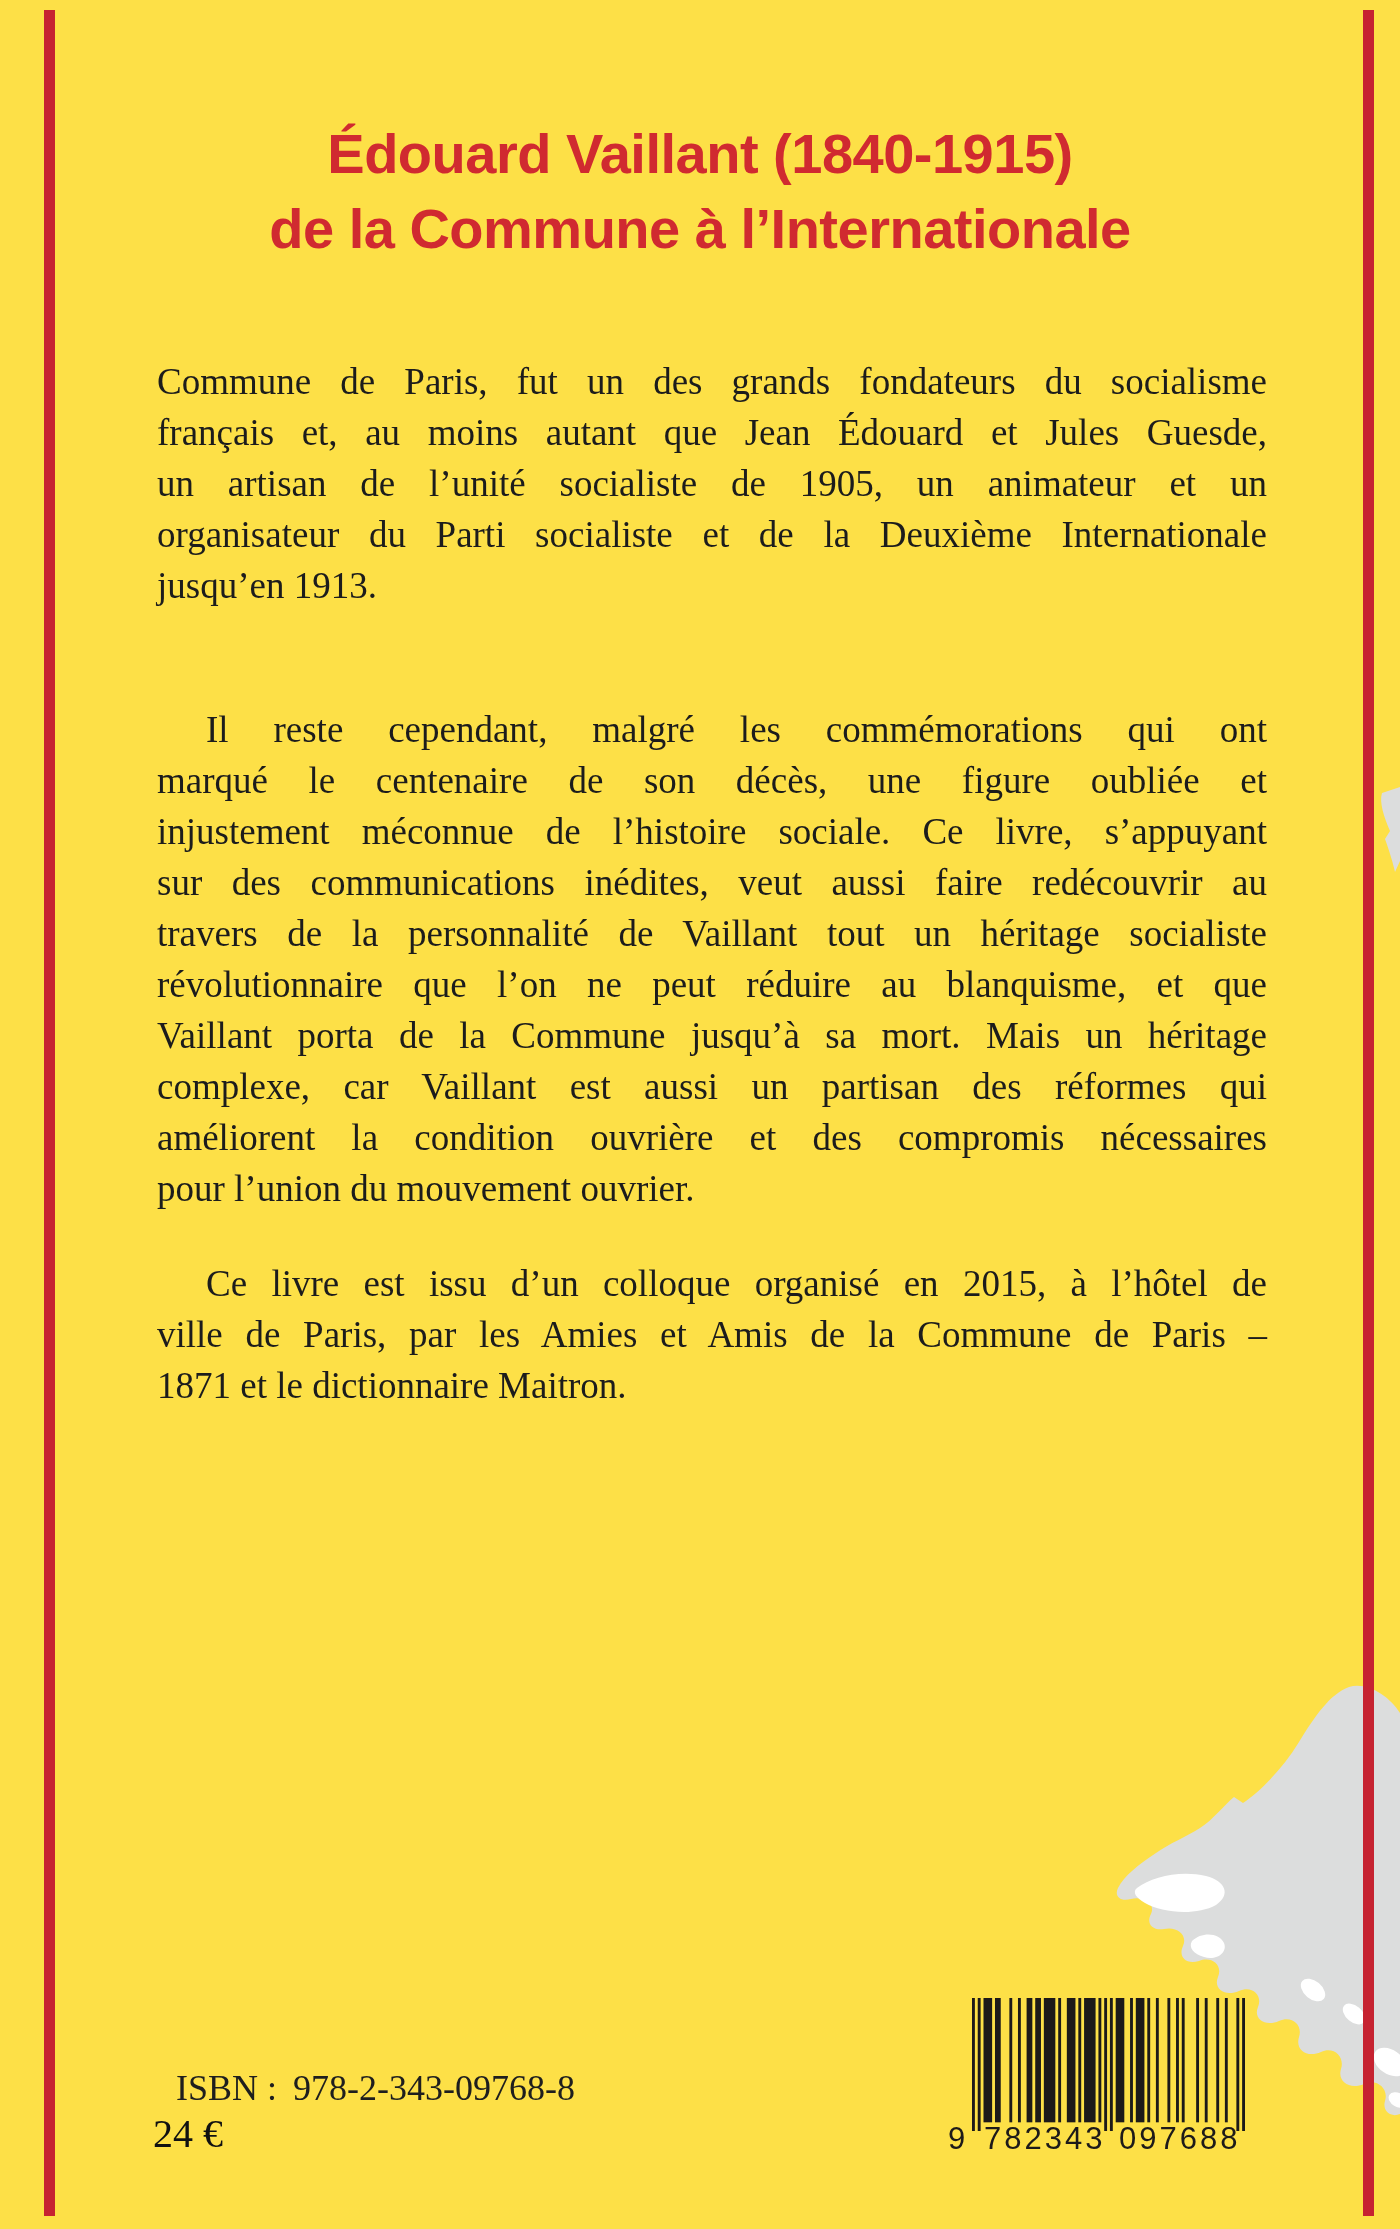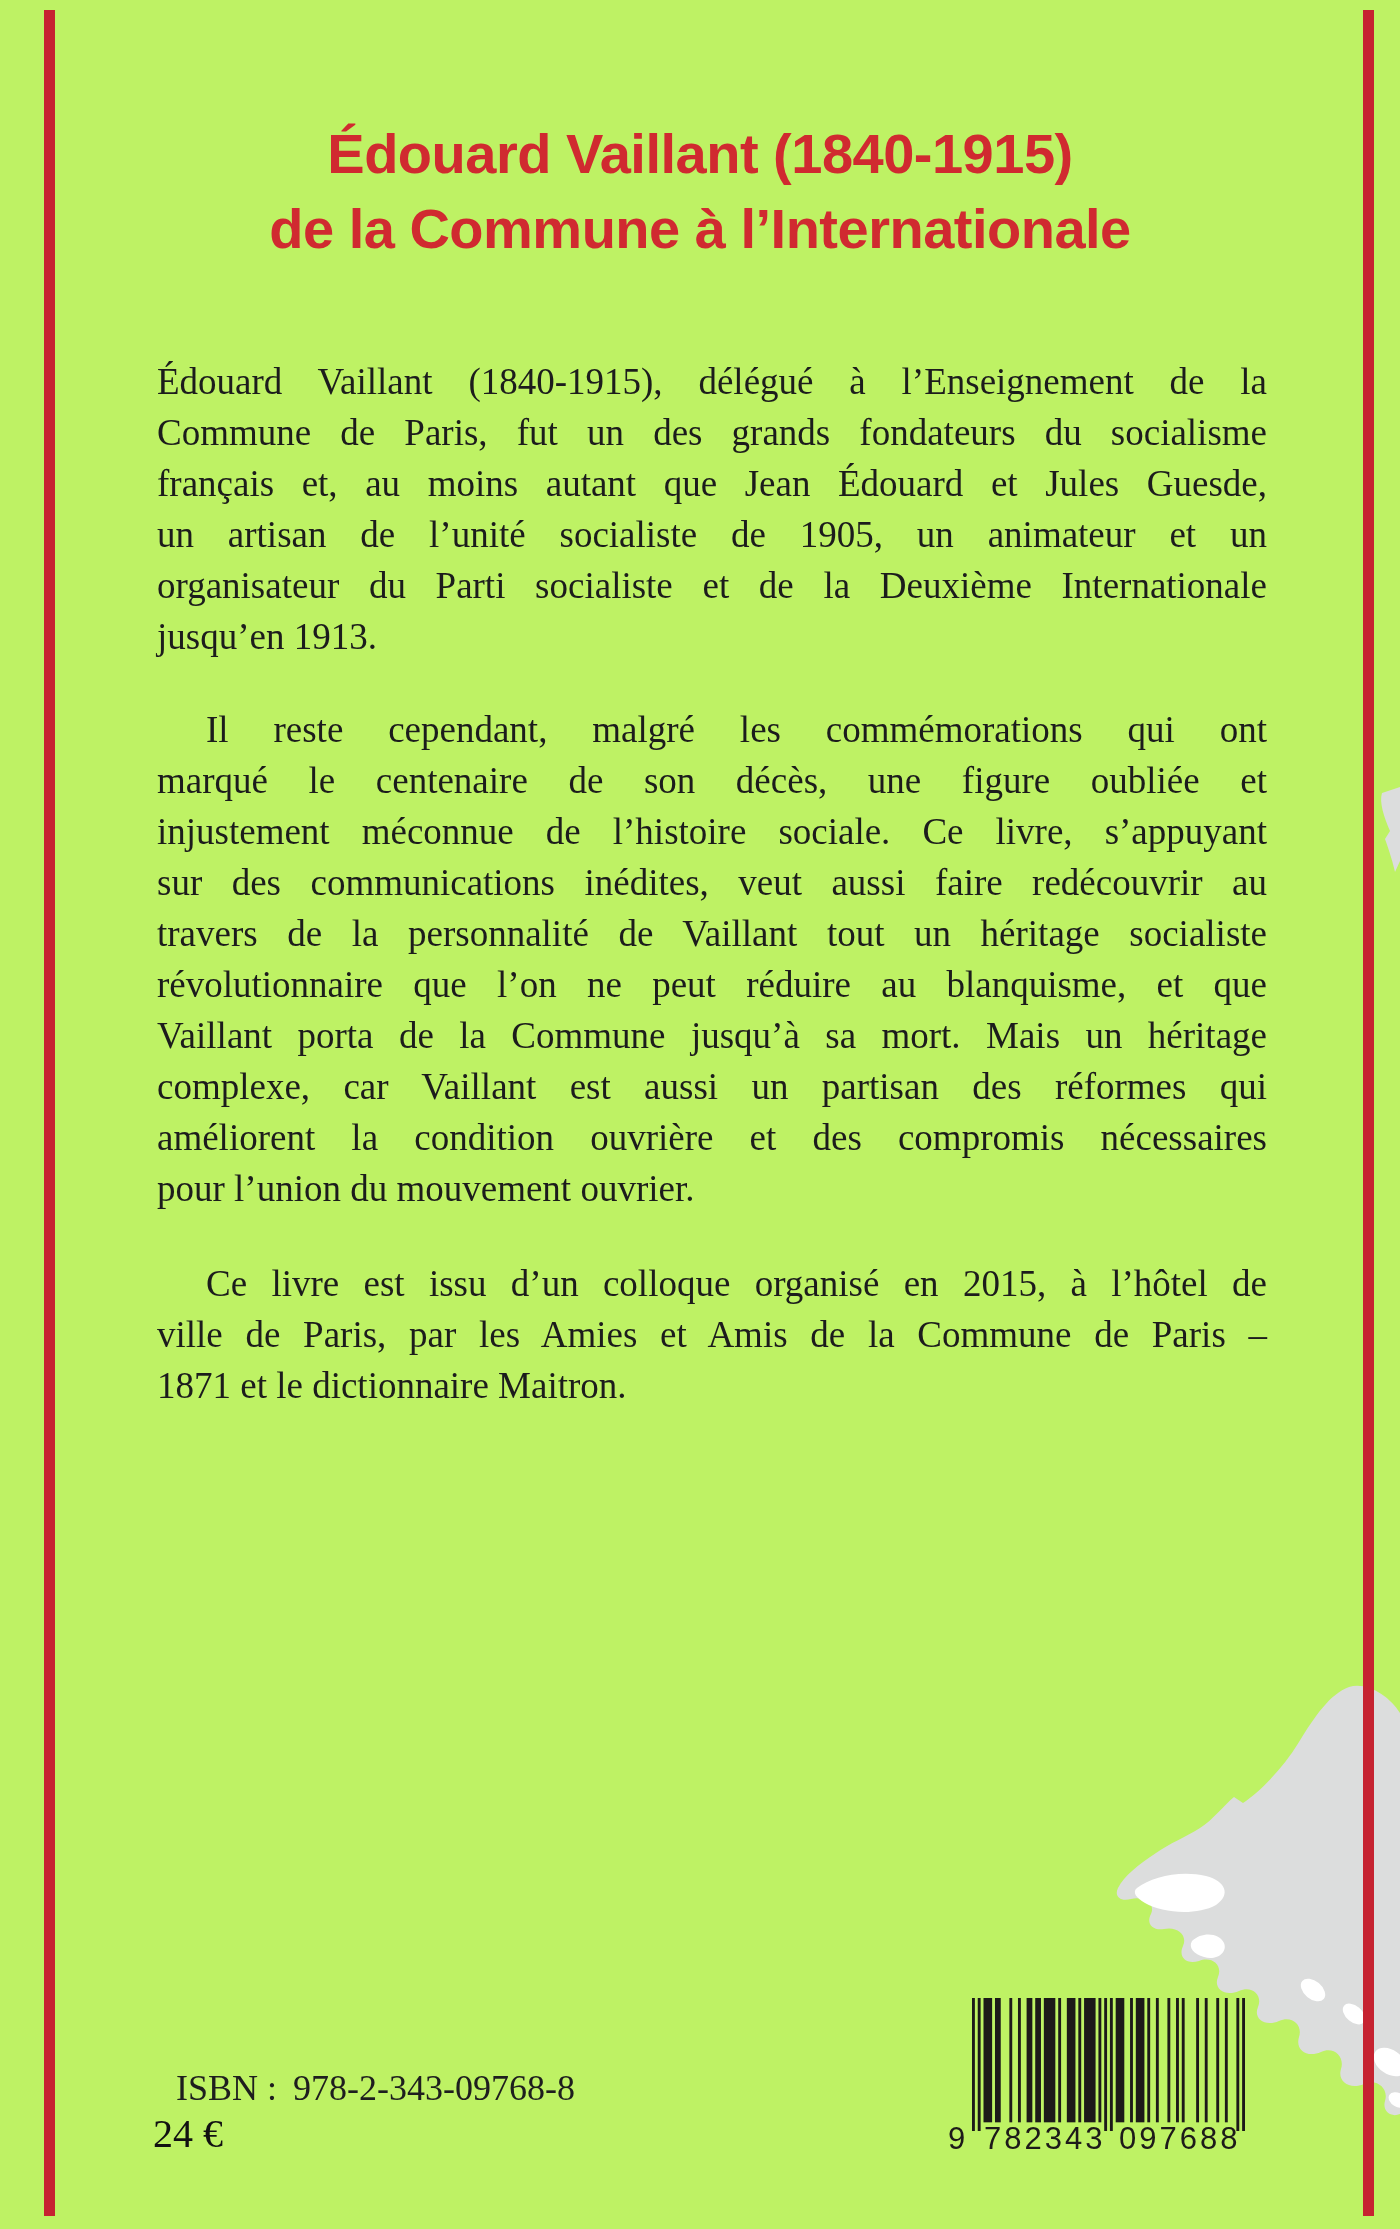--- a/index.html
+++ b/index.html
@@ -1,19 +1,19 @@
 <!DOCTYPE html>
 <html style="--title-red: #d02a30; --edge-red: #c62331; --ink: #1c1c1c; --barcode-ink: #1d1a19;"><head>
 <meta charset="utf-8">
 <style>
   html,body{margin:0;padding:0;background:#ffffff;}
   .page{
     position:relative;
     width:1400px;height:2229px;
-    background:#bef264;
+    background:#fde047;
     overflow:hidden;
     font-family:"Liberation Serif", serif;
     color:var(--ink,#1c1c1c);
   }
   
   .edge-bar{
     position:absolute;top:10px;width:11px;height:2206px;
     background:var(--edge-red,#c62331);
     z-index:5;
   }
@@ -115,21 +115,20 @@
 
   <div class="edge-bar left"></div>
   <div class="edge-bar right"></div>
 
   <h1 class="title">
     <span class="tline">Édouard Vaillant (1840-1915)</span>
     <span class="tline">de la Commune à l’Internationale</span>
   </h1>
 
   <div class="para para-1">
-    <div class="bline">Édouard Vaillant (1840-1915), délégué à l’Enseignement de la</div>
     <div class="bline">Commune de Paris, fut un des grands fondateurs du socialisme</div>
     <div class="bline">français et, au moins autant que Jean Édouard et Jules Guesde,</div>
     <div class="bline">un artisan de l’unité socialiste de 1905, un animateur et un</div>
     <div class="bline">organisateur du Parti socialiste et de la Deuxième Internationale</div>
     <div class="bline last">jusqu’en 1913.</div>
   </div>
 
   <div class="para para-2">
     <div class="bline indent">Il reste cependant, malgré les commémorations qui ont</div>
     <div class="bline">marqué le centenaire de son décès, une figure oubliée et</div>

